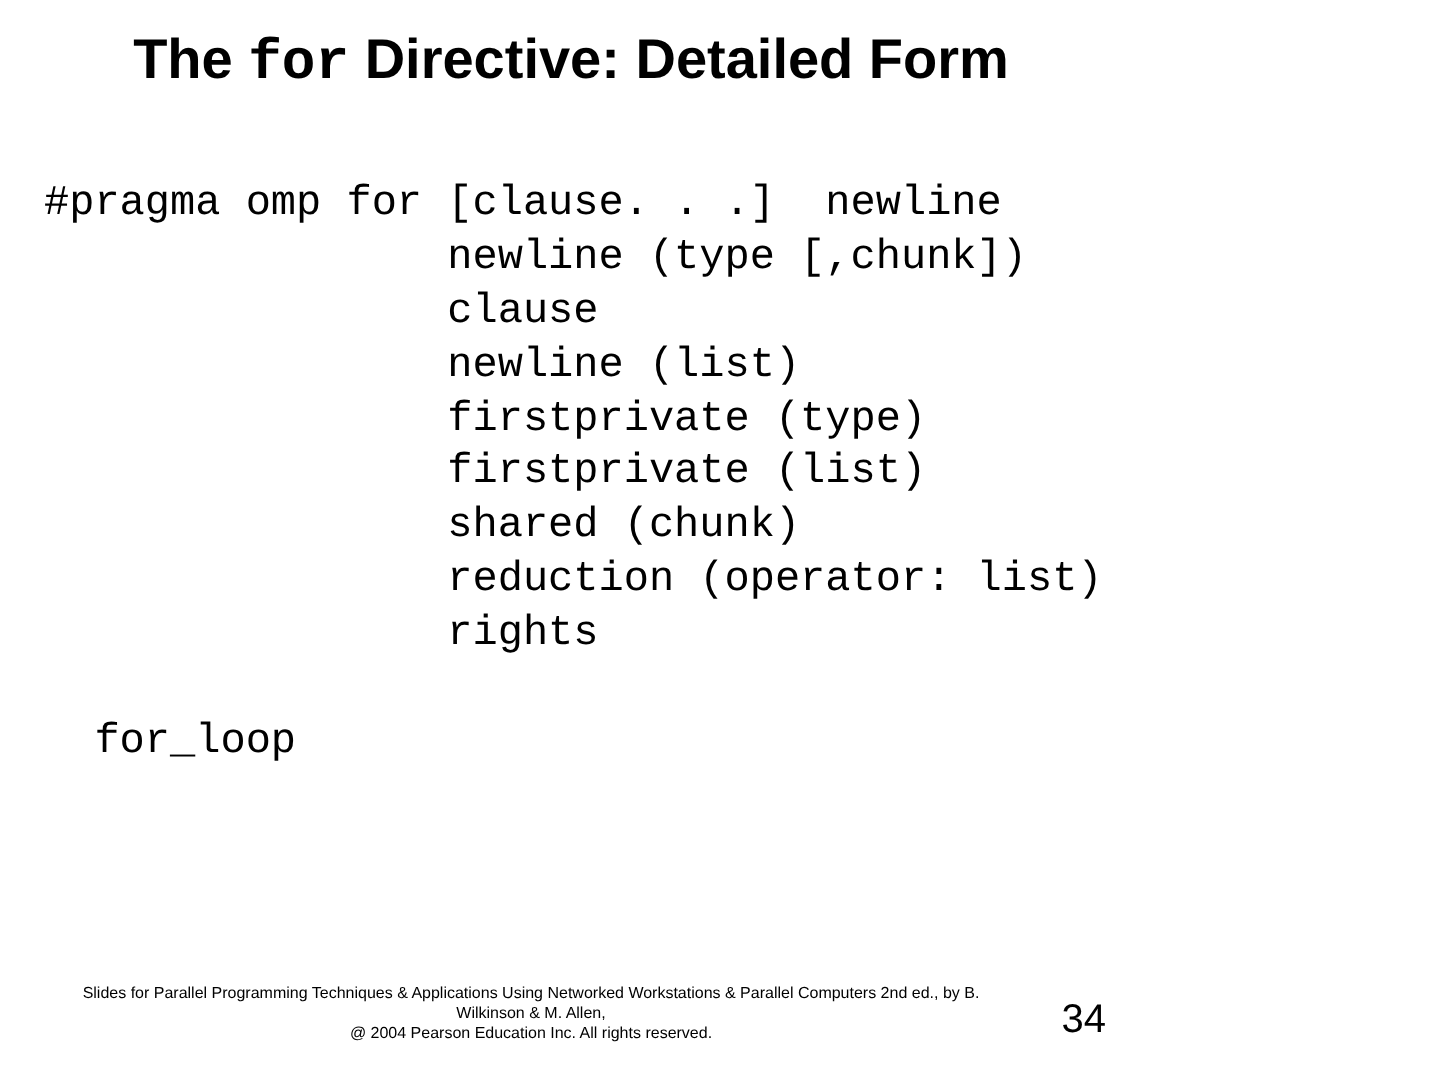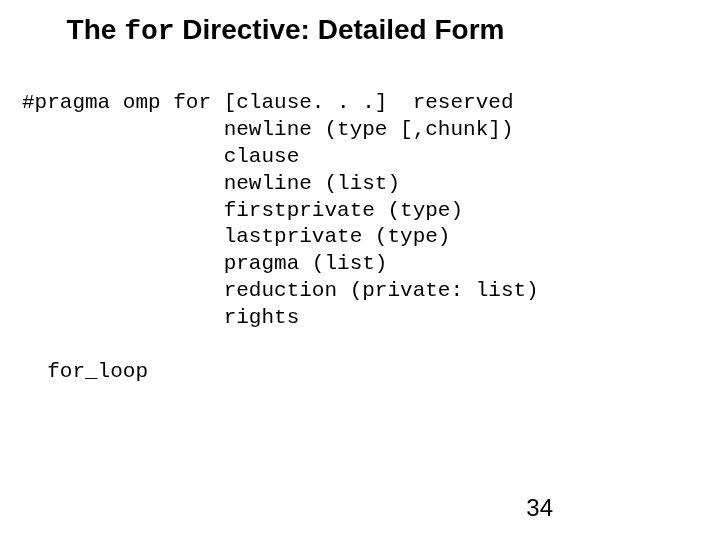--- a/index.html
+++ b/index.html
@@ -47,43 +47,44 @@
     right: 80px;
     text-align: center;
     font-size: 8px;
     line-height: 1.25;
     color: #000000;
   }
   .page-number {
     position: absolute;
     bottom: 18px;
     right: 18px;
-    font-size: 24px;
+    font-size: 20px;
   }
 </style>
 </head>
 <body>
 
 <div class="slide">
 
   <div class="title">
     <span>The </span><span class="mono">for</span><span> Directive: Detailed Form</span>
   </div>
 
-  <div class="code"><span>#pragma omp for [clause. . .]  reserved</span>
+  <div class="code"><span>#pragma omp for [clause. . .]  newline</span>
 <span>                newline (type [,chunk])</span>
 <span>                clause</span>
 <span>                newline (list)</span>
 <span>                firstprivate (type)</span>
-<span>                lastprivate (type)</span>
-<span>                pragma (list)</span>
-<span>                reduction (private: list)</span>
+<span>                firstprivate (list)</span>
+<span>                shared (chunk)</span>
+<span>                reduction (operator: list)</span>
 <span>                rights</span>
 <span></span>
 <span>  for_loop</span></div>
 
   <div class="footer">
-    <br>
+    <span>Slides for Parallel Programming Techniques &amp; Applications Using Networked Workstations &amp; Parallel Computers 2nd ed., by B. Wilkinson &amp; M. Allen,</span><br>
+    <span>@ 2004 Pearson Education Inc. All rights reserved.</span>
   </div>
 
   <div class="page-number">34</div>
 
 </div>
 
 </body></html>

